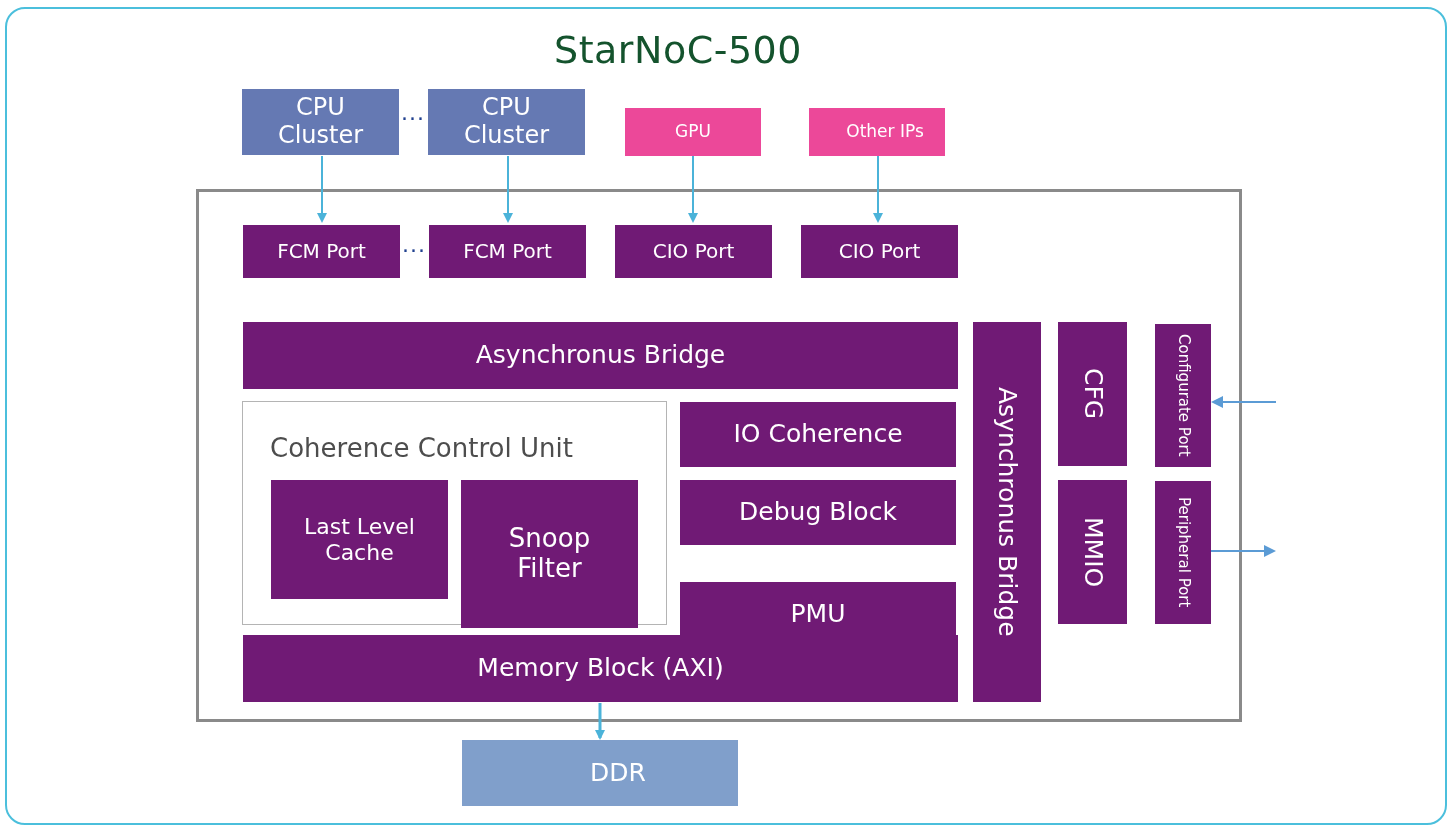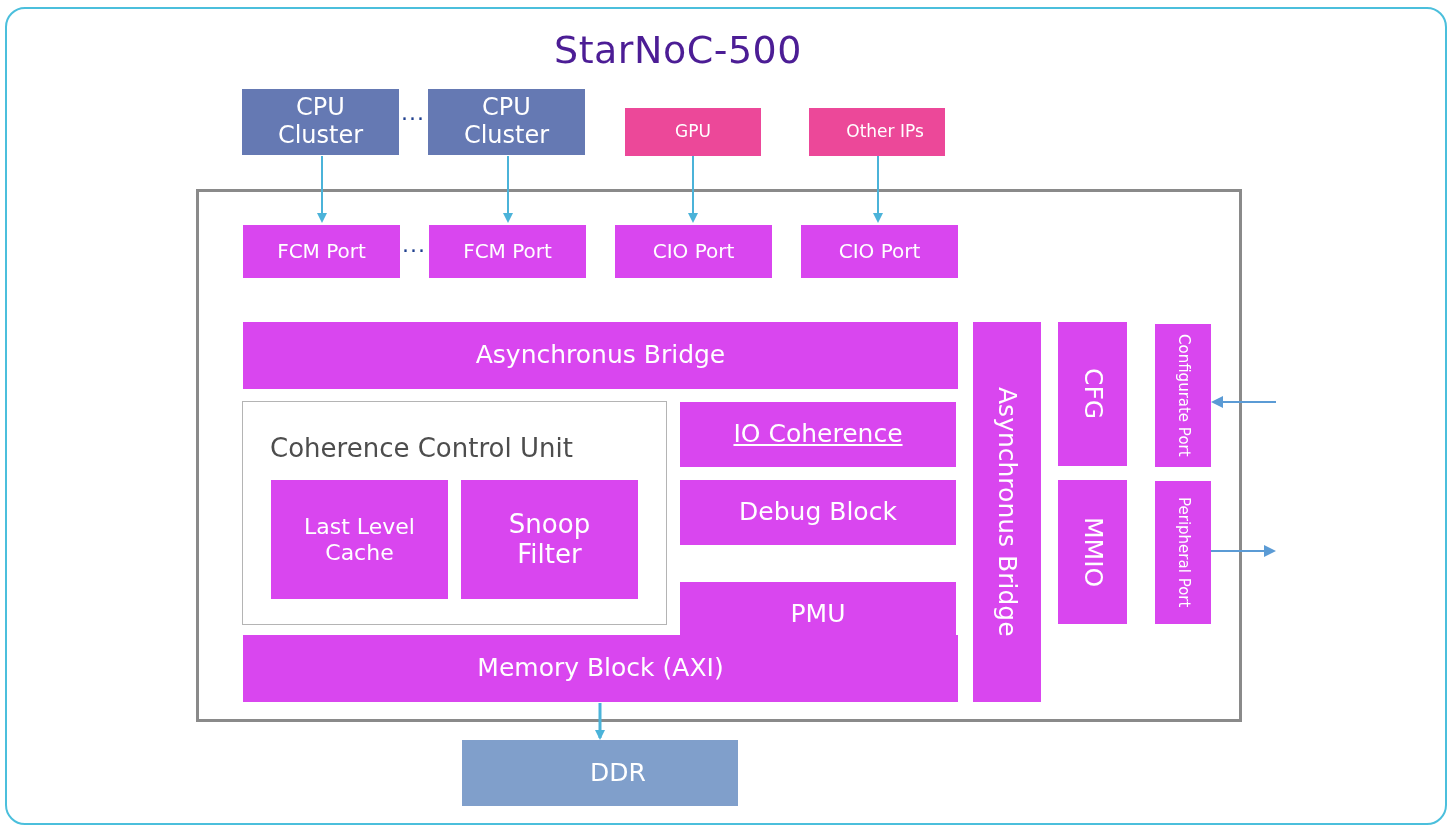--- a/index.html
+++ b/index.html
@@ -1,24 +1,24 @@
 <!DOCTYPE html>
 <html><head>
 <meta charset="utf-8">
 <style>
   html, body { margin:0; padding:0; background:#ffffff; }
   body { width:1456px; height:835px; position:relative; overflow:hidden;
          font-family:"DejaVu Sans", "Liberation Sans", sans-serif; }
   .frame { position:absolute; left:5px; top:7px; width:1442px; height:818px;
            border:2px solid #4bbfdc; border-radius:20px; box-sizing:border-box; }
   .title { position:absolute; left:0; width:1356px; top:28px; text-align:center;
-           font-size:38px; color:#4c1d95; letter-spacing:0.5px; }
+           font-size:38px; color:#14532d; letter-spacing:0.5px; }
   .blk { position:absolute; display:flex; align-items:center; justify-content:center;
          text-align:center; color:#ffffff; box-sizing:border-box; line-height:1.15; }
-  .dark { background:#d946ef; }
+  .dark { background:#701a75; }
   .cpu { background:#6579b3; font-size:24px; }
   .ip { background:#ec4899; font-size:17px; }
   .ddr { background:#809fcb; font-size:25px;padding-left:36px; }
   .soc { position:absolute; left:196px; top:189px; width:1046px; height:533px;
          border:3px solid #8a8a8a; box-sizing:border-box; }
   .ccu { position:absolute; left:242px; top:401px; width:425px; height:224px;
          border:1.5px solid #b4b4b4; box-sizing:border-box; }
   .ccu-label { position:absolute; left:270px; top:433px; font-size:26px; color:#4d4d4d; }
   .vert { writing-mode:vertical-rl; }
   .dots { position:absolute; font-size:22px; color:#21418f; letter-spacing:1px; }
@@ -62,25 +62,25 @@
 
 <div class="blk dark" style="left:243px;top:322px;width:715px;height:67px;font-size:25px;">
   <span>Asynchronus Bridge</span>
 </div>
 
 <div class="ccu"></div>
 <div class="ccu-label">Coherence Control Unit</div>
 <div class="blk dark" style="left:271px;top:480px;width:177px;height:119px;font-size:22px;">
   <span style="width:140px;">Last Level Cache</span>
 </div>
-<div class="blk dark" style="left:461px;top:480px;width:177px;height:119px;font-size:26px;">
+<div class="blk dark" style="left:461px;top:480px;width:177px;height:148px;font-size:26px;">
   <span style="width:100px;">Snoop Filter</span>
 </div>
 
-<div class="blk dark" style="left:680px;top:402px;width:276px;height:65px;font-size:25px;text-decoration:underline;">
+<div class="blk dark" style="left:680px;top:402px;width:276px;height:65px;font-size:25px;">
   <span>IO Coherence</span>
 </div>
 <div class="blk dark" style="left:680px;top:480px;width:276px;height:65px;font-size:25px;">
   <span>Debug Block</span>
 </div>
 <div class="blk dark" style="left:680px;top:582px;width:276px;height:65px;font-size:25px;">
   <span>PMU</span>
 </div>
 
 <div class="blk dark" style="left:243px;top:635px;width:715px;height:67px;font-size:25px;">

